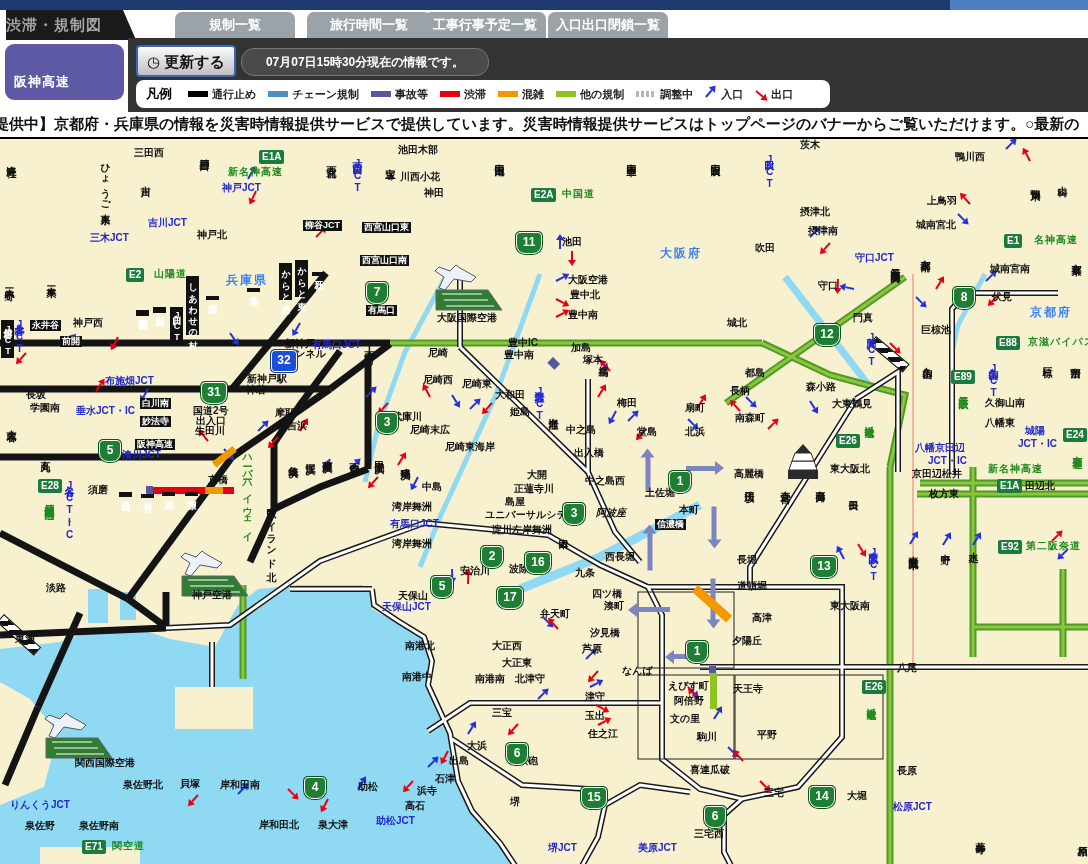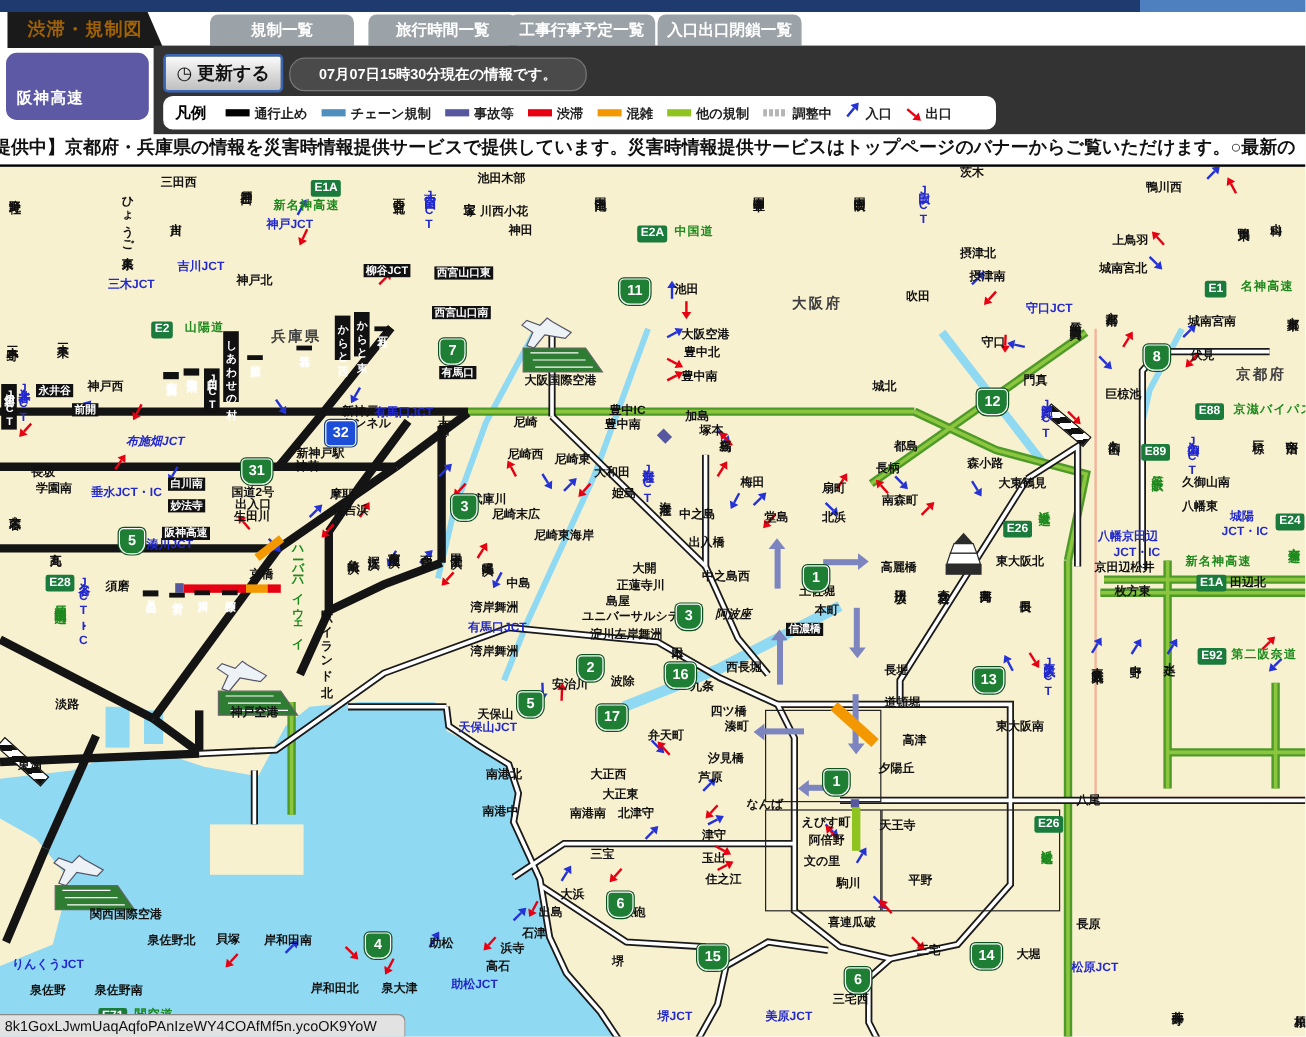--- a/index.html
+++ b/index.html
@@ -3,22 +3,22 @@
 <meta charset="utf-8">
 <style>
   html,body{margin:0;padding:0;background:#fff;width:1088px;height:864px;overflow:hidden;
     font-family:"Liberation Sans","DejaVu Sans",sans-serif;}
   #stage{position:relative;width:1088px;height:864px;overflow:hidden;background:#fff;}
 
   
   #topbar{position:absolute;left:0;top:0;width:1088px;height:10px;background:#1E3A6E;z-index:30;}
   #topbar-right{position:absolute;right:0;top:0;width:138px;height:10px;background:#4E7FBF;}
   #tabrow{position:absolute;left:0;top:10px;width:1088px;height:28px;background:#fff;z-index:30;}
-  #active-tab{position:absolute;left:6px;top:0;width:130px;height:30px;background:#1A1A1A;color:#a16207;
-    font-weight:bold;font-size:15px;line-height:30px;text-align:center;letter-spacing:1px;
+  #active-tab{position:absolute;left:6px;top:0;width:130px;height:30px;background:#1A1A1A;color:#a3a3a3;
+    font-weight:bold;font-size:15px;line-height:30px;letter-spacing:1px;
     clip-path:polygon(0 0,90% 0,100% 100%,0 100%);}
   .gtab{position:absolute;top:2px;height:26px;background:#9CA3A8;color:#fff;font-weight:bold;font-size:13px;
     line-height:26px;text-align:center;border-radius:7px 7px 0 0;cursor:pointer;}
   #band{position:absolute;left:128px;top:38px;width:960px;height:74px;background:#333;z-index:30;}
   #logo{position:absolute;left:5px;top:44px;width:119px;height:56px;background:#5D59A5;border-radius:9px;z-index:31;}
   #logo span{position:absolute;left:9px;bottom:9px;color:#fff;font-weight:bold;font-size:13px;letter-spacing:1px;}
   #update-btn{position:absolute;left:136px;top:45px;width:100px;height:32px;z-index:31;
     border:2px solid #3A66B8;border-radius:4px;background:linear-gradient(#FBFBFB,#BFBFBF);
     color:#111;font-weight:bold;font-size:15px;text-align:center;line-height:28px;cursor:pointer;}
   #update-btn .clk{font-weight:normal;font-size:15px;margin-right:4px;}
@@ -39,21 +39,21 @@
     font-weight:bold;font-size:15px;line-height:24px;color:#111;text-indent:-6px;}
 
   
   #map{position:absolute;left:0;top:137px;width:1088px;height:727px;background:#F8F1D0;z-index:1;cursor:pointer;}
   #roads{position:absolute;left:0;top:0;z-index:1;}
   #ov{position:absolute;left:0;top:0;width:1088px;height:864px;z-index:5;pointer-events:none;}
 
   .lb{position:absolute;font-weight:bold;font-size:10px;color:#111;white-space:nowrap;line-height:1;z-index:5;}
   .v{writing-mode:vertical-rl;text-orientation:upright;letter-spacing:1px;}
   .jct{color:#2228CC;}
-  .pref{color:#404040;font-size:12px;letter-spacing:2px;}
+  .pref{color:#3b82f6;font-size:12px;letter-spacing:2px;}
   .bb{background:#111;color:#fff;padding:1px 2px;font-size:9px;}
   .rg{color:#1E8A1E;letter-spacing:1px;}
   .rb{position:absolute;width:20px;height:20px;background:#1E7E34;color:#fff;box-shadow:0 0 0 1px #0E5020;
     border:1px solid #fff;border-radius:4px 4px 9px 9px;text-align:center;
     font-weight:bold;font-size:12px;line-height:19px;z-index:6;}
   .rb.blue{background:#1d4ed8;box-shadow:0 0 0 1px #123E80;border-radius:4px;}
   .sc{position:absolute;background:#1B7B3C;color:#fff;font-weight:bold;font-size:10px;line-height:14px;
     padding:0 3px;border-radius:2px;z-index:6;}
   .ar{position:absolute;height:2px;width:9px;background:currentColor;transform-origin:0 50%;z-index:4;}
   .ar::after{content:"";position:absolute;right:-6px;top:-3px;width:0;height:0;
@@ -253,21 +253,21 @@
       <div class="lb" style="left: 492px; top: 525px;">淀川左岸舞洲</div>
       <div class="lb v" style="left: 558px; top: 531px;">本田</div>
       <div class="lb" style="left: 566px; top: 425px;">中之島</div>
       <div class="lb" style="left: 637px; top: 427px;">堂島</div>
       <div class="lb" style="left: 685px; top: 427px;">北浜</div>
       <div class="lb" style="left: 685px; top: 403px;">扇町</div>
       <div class="lb" style="left: 617px; top: 398px;">梅田</div>
       <div class="lb" style="left: 585px; top: 476px;">中之島西</div>
       <div class="lb" style="left: 574px; top: 448px;">出入橋</div>
       <div class="lb" style="left: 596px; top: 508px; font-style: italic;">阿波座</div>
-      <div class="lb" style="left: 666px; top: 489px;">土佐堀</div>
+      <div class="lb" style="left: 645px; top: 489px; font-family: Liberation Mono, monospace;">土佐堀</div>
       <div class="lb" style="left: 679px; top: 505px;">本町</div>
       <div class="lb" style="left: 605px; top: 552px;">西長堀</div>
       <div class="lb" style="left: 575px; top: 568px;">九条</div>
       <div class="lb" style="left: 592px; top: 589px;">四ツ橋</div>
       <div class="lb" style="left: 604px; top: 601px;">湊町</div>
       <div class="lb" style="left: 460px; top: 566px;">安治川</div>
       <div class="lb" style="left: 509px; top: 564px;">波除</div>
       <div class="lb" style="left: 398px; top: 591px;">天保山</div>
       <div class="lb" style="left: 540px; top: 609px;">弁天町</div>
       <div class="lb" style="left: 590px; top: 628px;">汐見橋</div>
@@ -381,21 +381,21 @@
       <div class="lb v" style="left: 1070px; top: 359px;">宇治西</div>
       <div class="lb" style="left: 912px; top: 469px;">京田辺松井</div>
       <div class="lb" style="left: 929px; top: 489px;">枚方東</div>
       <div class="lb" style="left: 1025px; top: 481px;">田辺北</div>
       <div class="lb jct" style="left: 222px; top: 183px;">神戸JCT</div>
       <div class="lb jct" style="left: 148px; top: 218px;">吉川JCT</div>
       <div class="lb jct" style="left: 90px; top: 233px;">三木JCT</div>
       <div class="lb jct v" style="left: 352px; top: 154px;">西宮山口JCT</div>
       <div class="lb jct v" style="left: 14px; top: 316px;">永井谷JCT</div>
       <div class="lb jct" style="left: 312px; top: 340px;">有馬口JCT</div>
-      <div class="lb jct" style="left: 105px; top: 364px; font-style: italic;">布施畑JCT</div>
+      <div class="lb jct" style="left: 105px; top: 376px;">布施畑JCT</div>
       <div class="lb jct" style="left: 76px; top: 406px;">垂水JCT・IC</div>
       <div class="lb jct" style="left: 122px; top: 450px;">湊川JCT</div>
       <div class="lb jct v" style="left: 64px; top: 478px;">名谷JCT・IC</div>
       <div class="lb jct" style="left: 390px; top: 519px;">有馬口JCT</div>
       <div class="lb jct" style="left: 382px; top: 602px;">天保山JCT</div>
       <div class="lb jct v" style="left: 534px; top: 383px;">海老江JCT</div>
       <div class="lb jct v" style="left: 764px; top: 152px;">吹田JCT</div>
       <div class="lb jct" style="left: 855px; top: 253px;">守口JCT</div>
       <div class="lb jct v" style="left: 866px; top: 330px;">門真JCT</div>
       <div class="lb jct v" style="left: 988px; top: 360px;">久御山JCT</div>
@@ -438,21 +438,21 @@
       <div class="lb bb" style="left: 655px; top: 519px;">信濃橋</div>
       <div class="lb rg v" style="left: 242px; top: 448px;">ハーバーハイウェイ</div>
       <div class="rb" style="left: 516px; top: 232px; width: 24px;">11</div>
       <div class="rb" style="left: 366px; top: 282px;">7</div>
       <div class="rb blue" style="left: 271px; top: 350px; width: 24px;">32</div>
       <div class="rb" style="left: 201px; top: 382px; width: 24px;">31</div>
       <div class="rb" style="left: 376px; top: 412px;">3</div>
       <div class="rb" style="left: 99px; top: 440px;">5</div>
       <div class="rb" style="left: 563px; top: 503px;">3</div>
       <div class="rb" style="left: 481px; top: 546px;">2</div>
-      <div class="rb" style="left: 554px; top: 552px; width: 24px;">16</div>
+      <div class="rb" style="left: 525px; top: 552px; width: 24px;">16</div>
       <div class="rb" style="left: 497px; top: 587px; width: 24px;">17</div>
       <div class="rb" style="left: 431px; top: 576px;">5</div>
       <div class="rb" style="left: 669px; top: 471px;">1</div>
       <div class="rb" style="left: 686px; top: 641px;">1</div>
       <div class="rb" style="left: 811px; top: 556px; width: 24px;">13</div>
       <div class="rb" style="left: 814px; top: 324px; width: 24px;">12</div>
       <div class="rb" style="left: 953px; top: 287px;">8</div>
       <div class="rb" style="left: 506px; top: 743px;">6</div>
       <div class="rb" style="left: 581px; top: 787px; width: 24px;">15</div>
       <div class="rb" style="left: 704px; top: 806px;">6</div>
@@ -680,14 +680,13 @@
     <span class="litem">
         <span class="lar">
           <span class="ar aout" style="transform:rotate(40deg);top:2px;"></span>
         </span>
         <span>出口</span>
       </span>
   </div>
 
   <div id="ticker">提供中】京都府・兵庫県の情報を災害時情報提供サービスで提供しています。災害時情報提供サービスはトップページのバナーからご覧いただけます。○最新の</div>
 
-  <div id="statusbar">8k1GoxLJwmUaqAqfoPAnIzeWY4COAfMf5n.ycoOK9YoW</div>
 </div>
 
 </body></html>

